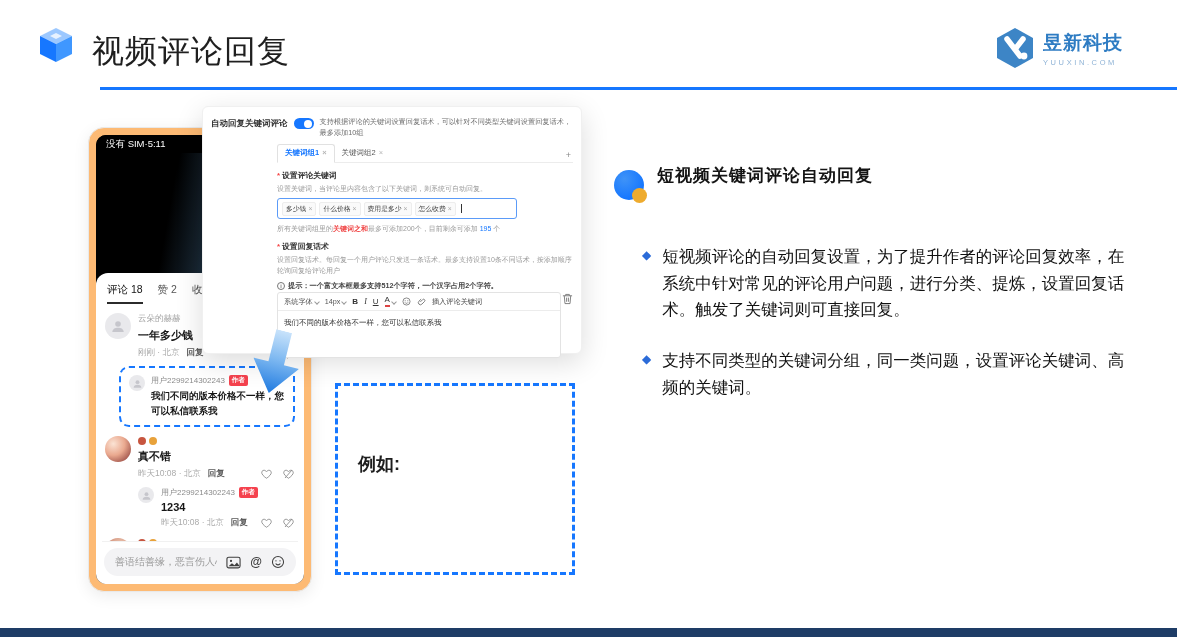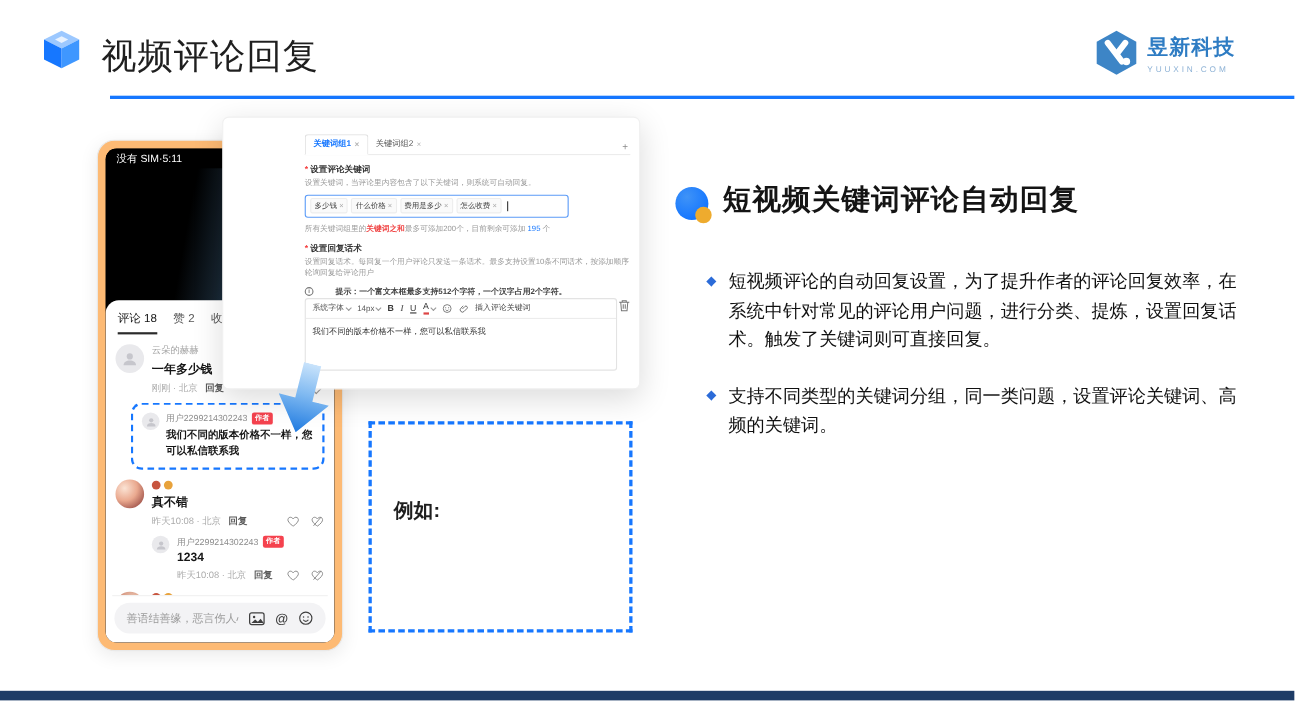--- a/index.html
+++ b/index.html
@@ -78,21 +78,21 @@
   .req { color:#f53f3f; margin-right:2px; }
   .dlg-small { margin-top:3px; font-size:7px; color:#9a9a9a; line-height:1.5; }
   .kw-box { margin-top:4px; width:240px; border:1px solid #5b9bf8; border-radius:3px; padding:2.5px 4px; display:flex; gap:3px; align-items:center; }
   .kw { background:#fafafa; border:1px solid #ededed; border-radius:2px; padding:1px 3px; font-size:6.8px; color:#444;
         display:flex; gap:2px; align-items:center; white-space:nowrap; }
   .kw-x { color:#aaa; }
   .caret { width:1px; height:9px; background:#333; margin-left:2px; }
   .dlg-counter { margin-top:5px; font-size:7px; color:#9a9a9a; }
   .red { color:#f04646; font-weight:700; }
   .blue { color:#1677ff; }
-  .dlg-tip { margin-top:5px; font-size:7.2px; color:#444; font-weight:600; display:flex; align-items:center; gap:20px; }
+  .dlg-tip { margin-top:5px; font-size:7.2px; color:#444; font-weight:600; display:flex; align-items:center; gap:3px; }
   .info-icon { display:inline-flex; width:8px; height:8px; border:1px solid #777; border-radius:50%; font-size:5.5px;
                align-items:center; justify-content:center; color:#777; font-style:normal; flex:none; }
   .editor-row { position:relative; margin-top:1px; }
   .editor { border:1px solid #e3e3e3; border-radius:3px; width:284px; background:#fff; }
   .toolbar { display:flex; align-items:center; gap:6px; padding:3px 6px; border-bottom:1px solid #ececec; font-size:7.2px; color:#555; }
   .tb-chev { width:4px; height:4px; border-right:1.2px solid #999; border-bottom:1.2px solid #999; transform:rotate(45deg); margin-left:2px; }
   .tb-sel { display:flex; align-items:center; }
   .tb-b { font-weight:800; font-size:8px; color:#333; }
   .tb-i { font-style:italic; font-family:"Liberation Serif","DejaVu Serif",serif; font-size:8px; color:#333; }
   .tb-u { text-decoration:underline; font-size:8px; color:#333; }
@@ -110,21 +110,21 @@
   
   .example-box { position:absolute; left:335px; top:383px; width:240px; height:192px; border:3px dashed #1677ff;
                  background:#fff; padding:22px 18px 0 20px; z-index:2; }
   .example-title { font-size:18px; color:#1e1e1e; font-weight:600; margin-bottom:8px;margin-top:44px; }
   .example-text { font-size:15px; color:#2a2a2a; line-height:1.55; }
 
   
   .rp-icon { position:absolute; left:614px; top:170px; width:30px; height:30px; border-radius:50%;
              background:radial-gradient(circle at 35% 30%,#3f93f7,#1677ff 70%); }
   .rp-icon-dot { position:absolute; left:632px; top:188px; width:15px; height:15px; border-radius:50%; background:#eeab2e; }
-  .rp-heading { position:absolute; left:657px; top:164px; font-size:26px; color:#141414; font-weight:600; letter-spacing:1px; }
+  .rp-heading { position:absolute; left:657px; top:164px; font-size:17px; color:#141414; font-weight:600; letter-spacing:1px; }
   .bullet { position:absolute; left:642px; width:495px; display:flex; gap:11px; }
   .bullet-1 { top:243px; } .bullet-2 { top:347px; }
   .diamond { color:#2b6bd8; font-size:12px; line-height:1; margin-top:6px; flex:none; }
   .bullet-text { font-size:16.5px; color:#111; line-height:1.62; }
 
   .footer-bar { position:absolute; left:0; right:0; bottom:0; height:9px; background:#1e3c66; }
   svg { display:block; }
 </style>
 </head>
 <body>
@@ -304,20 +304,27 @@
                   <path d="M8 14.5c1 1.6 2.4 2.4 4 2.4s3-.8 4-2.4"></path>
                 </svg>
             </span>
           </div>
         </div>
       </div>
     </div>
   </div>
 
   <div class="dialog">
+    <div class="dlg-row1">
+      <span class="dlg-title">自动回复关键词评论</span>
+      <span class="toggle">
+          <span class="toggle-knob"></span>
+        </span>
+      <span class="dlg-desc">支持根据评论的关键词设置回复话术，可以针对不同类型关键词设置回复话术，最多添加10组</span>
+    </div>
 
     <div class="dlg-content">
       <div class="dlg-tabs">
         <span class="dtab active">
           <span>关键词组1</span>
             <span class="dtab-x">×</span>
         </span>
         <span class="dtab">
           <span>关键词组2</span>
             <span class="dtab-x">×</span>

